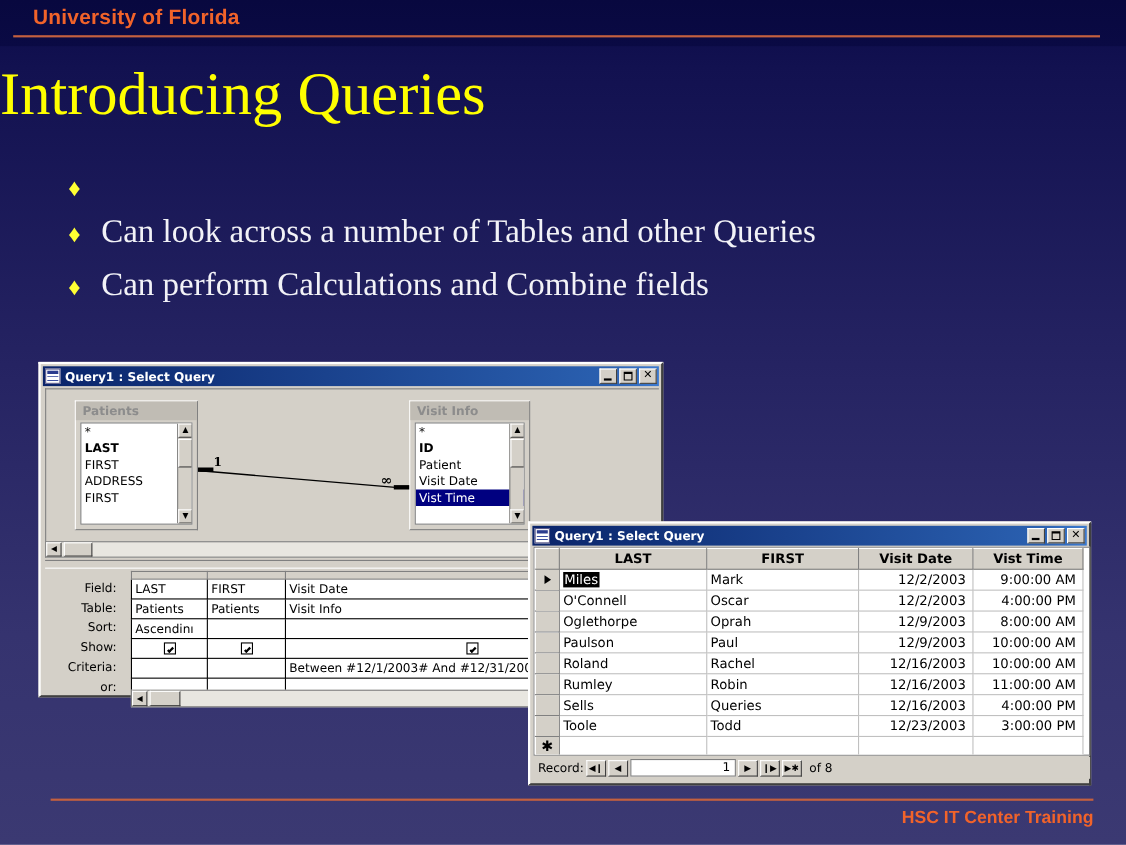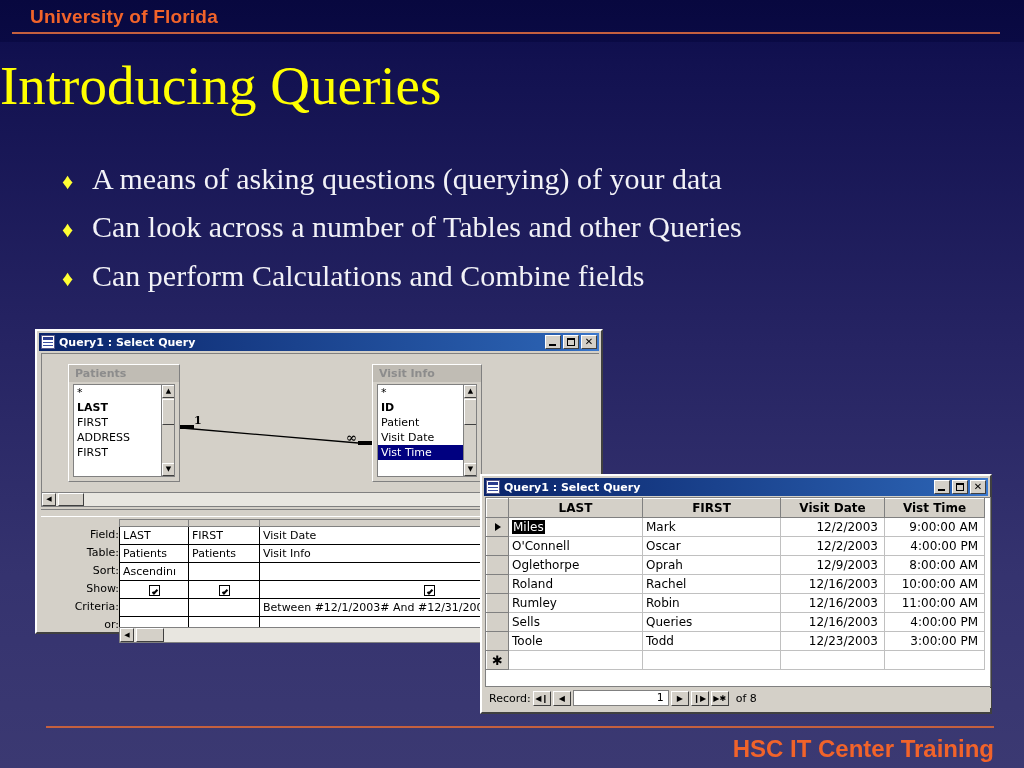--- a/index.html
+++ b/index.html
@@ -324,21 +324,21 @@
     position: absolute;
     left: 0; top: 0;
     width: 78px;
   }
   .qbe-label {
     height: 18px;
     line-height: 18px;
     font-size: 11px;
     color: #000;
     text-align: right;
-    padding-right: 0;
+    padding-right: 13px;
     box-sizing: border-box;
     white-space: nowrap;
   }
   .qbe-table {
     position: absolute;
     left: 78px; top: 0;
     width: 480px;
     border-collapse: collapse;
     table-layout: fixed;
     background: #ffffff;
@@ -537,41 +537,40 @@
   
   #footer-rule {
     position: absolute;
     left: 46px; top: 726px;
     width: 948px; height: 2px;
     background: #c4603f;
   }
   #footer-text {
     position: absolute;
     right: 30px; top: 735px;
-    font-size: 24px;
+    font-size: 16px;
     font-weight: bold;
     color: #f1632a;
     white-space: nowrap;
   }
 </style>
 </head>
 <body>
 
 <div id="slide">
 
   <div id="header-band"></div>
   <div id="uf-title">University of Florida</div>
   <div id="header-rule"></div>
 
   <div id="slide-title">Introducing Queries</div>
 
   <div id="bullets">
     <div class="bullet-row">
       <span class="bullet-marker">♦</span>
-      <span class="bullet-text">A means of asking questions (querying) of your data</span>
     </div>
     <div class="bullet-row">
       <span class="bullet-marker">♦</span>
       <span class="bullet-text">Can look across a number of Tables and other Queries</span>
     </div>
     <div class="bullet-row">
       <span class="bullet-marker">♦</span>
       <span class="bullet-text">Can perform Calculations and Combine fields</span>
     </div>
   </div>
@@ -754,20 +753,27 @@
           </tr>
           <tr>
             <td class="sel-col"></td>
             <td>Oglethorpe</td>
             <td>Oprah</td>
             <td class="num">12/9/2003</td>
             <td class="num">8:00:00 AM</td>
           </tr>
           <tr>
             <td class="sel-col"></td>
+            <td>Paulson</td>
+            <td>Paul</td>
+            <td class="num">12/9/2003</td>
+            <td class="num">10:00:00 AM</td>
+          </tr>
+          <tr>
+            <td class="sel-col"></td>
             <td>Roland</td>
             <td>Rachel</td>
             <td class="num">12/16/2003</td>
             <td class="num">10:00:00 AM</td>
           </tr>
           <tr>
             <td class="sel-col"></td>
             <td>Rumley</td>
             <td>Robin</td>
             <td class="num">12/16/2003</td>

